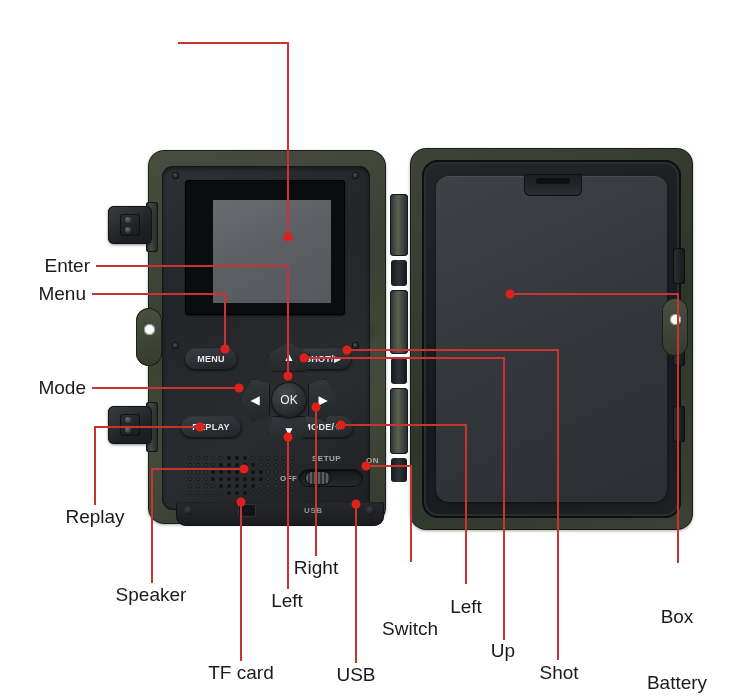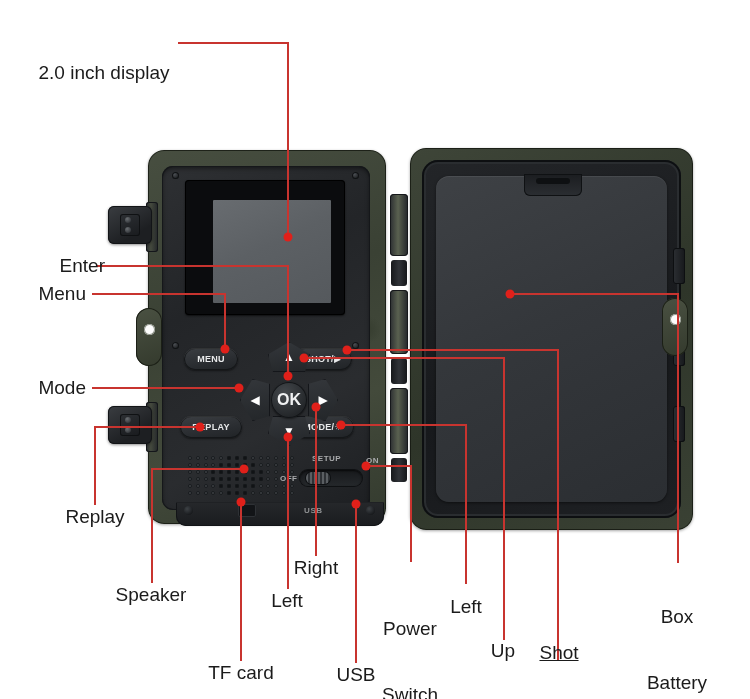--- a/index.html
+++ b/index.html
@@ -83,21 +83,21 @@
   #aUp{left:28px;top:0px;clip-path:polygon(50% 0%,100% 42%,88% 100%,12% 100%,0% 42%);}
   #aDn{left:28px;top:74px;clip-path:polygon(12% 0%,88% 0%,100% 58%,50% 100%,0% 58%);}
   #aLf{left:0px;top:37px;width:30px;height:42px;
         clip-path:polygon(0% 50%,42% 0%,100% 12%,100% 88%,42% 100%);}
   #aRt{left:68px;top:37px;width:30px;height:42px;
         clip-path:polygon(100% 50%,58% 0%,0% 12%,0% 88%,58% 100%);}
   #bOK{position:absolute;left:31px;top:40px;width:36px;height:36px;border-radius:50%;
      background:radial-gradient(circle at 38% 30%,#44484c,#232629 72%);
      box-shadow:inset 0 0 0 1px #131518, 0 1px 2px rgba(0,0,0,.5);
      display:flex;align-items:center;justify-content:center;
-     color:#f0f1f2;font-size:16px;font-weight:bold;}
+     color:#f0f1f2;font-size:12px;font-weight:normal;}
 
   
   #spk{position:absolute;left:24px;top:288px;width:110px;height:42px;
        display:grid;grid-template-columns:repeat(14,1fr);grid-template-rows:repeat(6,1fr);
        gap:0px;}
   #spk i{width:4px;height:4px;border-radius:50%;background:#3d4044;
          box-shadow:inset 0 0 0 1px #17191c;justify-self:center;align-self:center;}
   #spk i.d{background:#101215;}
 
   
@@ -402,50 +402,48 @@
 
   <div class="ln lnh" style="left:347px;top:349px;width:212px;"></div>
   <div class="ln lnv" style="left:557px;top:349px;height:311px;"></div>
   <div class="dot" style="left:347px;top:350px;"></div>
 
   <div class="ln lnh" style="left:510px;top:293px;width:169px;"></div>
   <div class="ln lnv" style="left:677px;top:293px;height:270px;"></div>
   <div class="dot" style="left:510px;top:294px;"></div>
 
   <div class="lbl ctr" style="left:30px;top:18px;width:148px;">
-    <div>2.0 inch display</div>
   </div>
 
-  <div class="lbl rt" style="left:15px;top:255px;width:90px;">Enter</div>
+  <div class="lbl rt" style="left:0px;top:255px;width:90px;">Enter</div>
 
   <div class="lbl rt" style="left:0px;top:283px;width:86px;">Menu</div>
 
   <div class="lbl rt" style="left:0px;top:377px;width:86px;">Mode</div>
 
   <div class="lbl ctr" style="left:50px;top:506px;width:90px;">Replay</div>
 
   <div class="lbl ctr" style="left:105px;top:584px;width:92px;">Speaker</div>
 
   <div class="lbl ctr" style="left:194px;top:662px;width:94px;">TF card</div>
 
   <div class="lbl ctr" style="left:240px;top:590px;width:94px;">Left</div>
 
   <div class="lbl ctr" style="left:272px;top:557px;width:88px;">Right</div>
 
   <div class="lbl ctr" style="left:318px;top:664px;width:76px;">USB</div>
 
   <div class="lbl ctr" style="left:352px;top:574px;width:116px;">
-    <div>Power</div>
     <div>Switch</div>
   </div>
 
   <div class="lbl ctr" style="left:424px;top:596px;width:84px;">Left</div>
 
   <div class="lbl ctr" style="left:466px;top:640px;width:74px;">Up</div>
 
-  <div class="lbl ctr" style="left:520px;top:642px;width:78px;text-decoration:underline;">Shot</div>
+  <div class="lbl ctr" style="left:520px;top:662px;width:78px;">Shot</div>
 
   <div class="lbl ctr" style="left:622px;top:562px;width:110px;">
     <div>Box</div>
     <div>Battery</div>
   </div>
 
 </div>
 
 </body></html>

